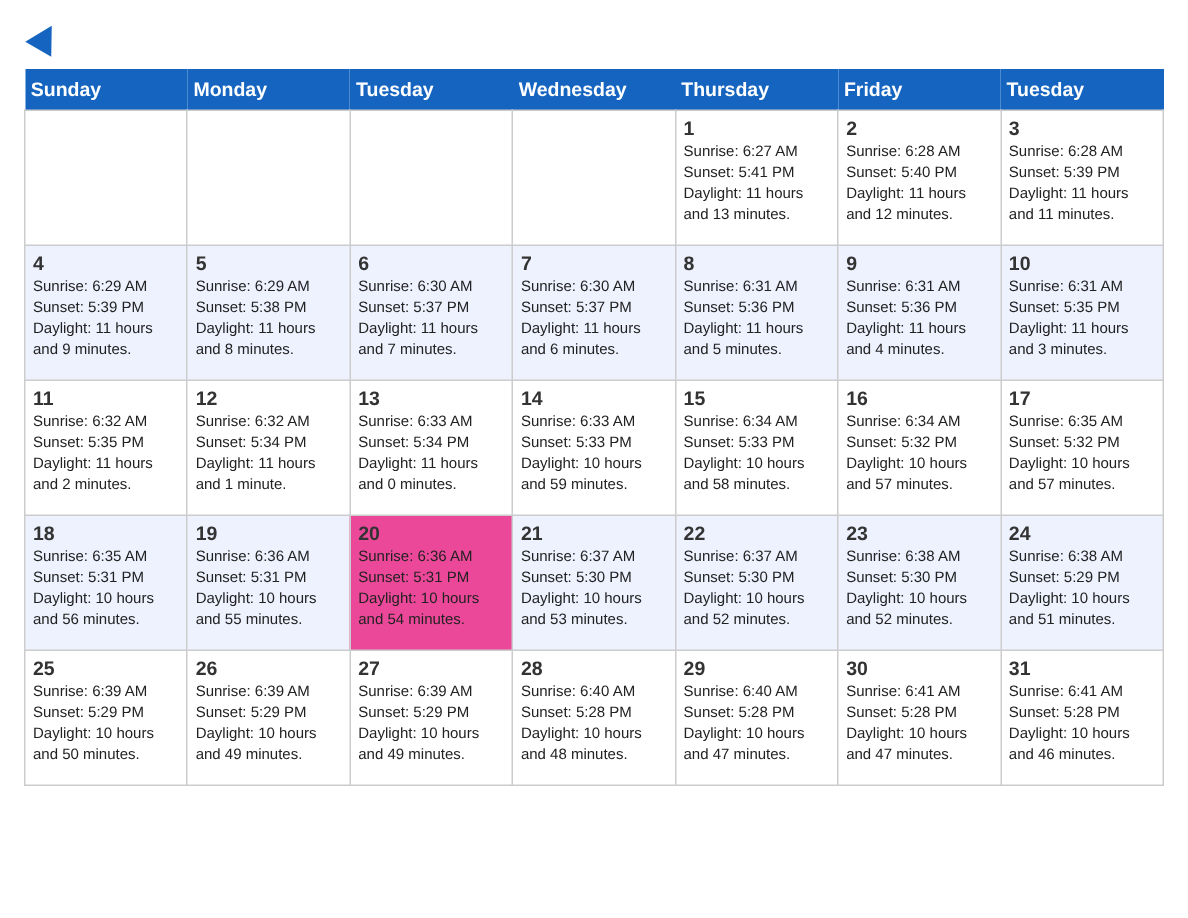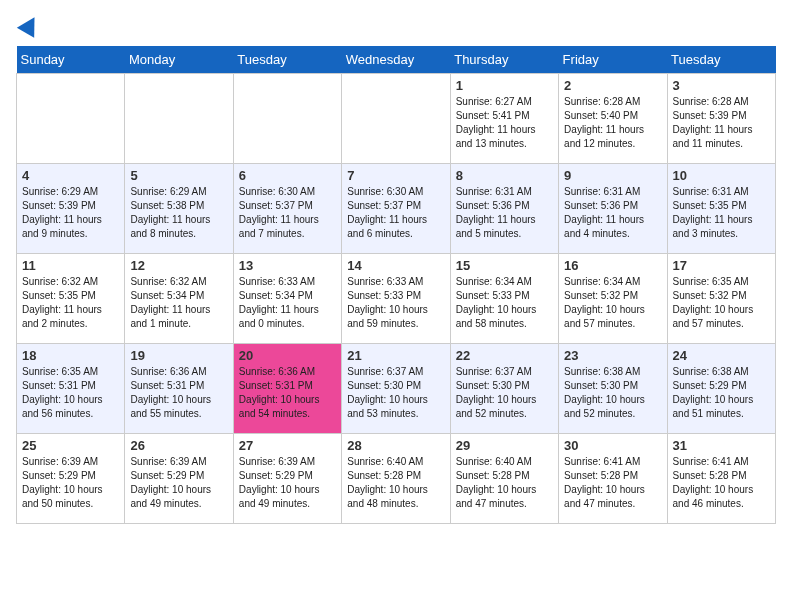--- a/index.html
+++ b/index.html
@@ -60,21 +60,21 @@
     table {
       width: 100%;
       border-collapse: collapse;
     }
     th {
       background-color: #1565c0;
       color: #fff;
       font-size: 13px;
       padding: 6px 4px;
       text-align: left;
-      font-weight: normal;
+      font-weight: bold;
     }
     td {
       border: 1px solid #ccc;
       vertical-align: top;
       padding: 4px 5px;
       font-size: 10.5px;
       color: #333;
       width: calc(100% / 7);
       height: 90px;
     }

